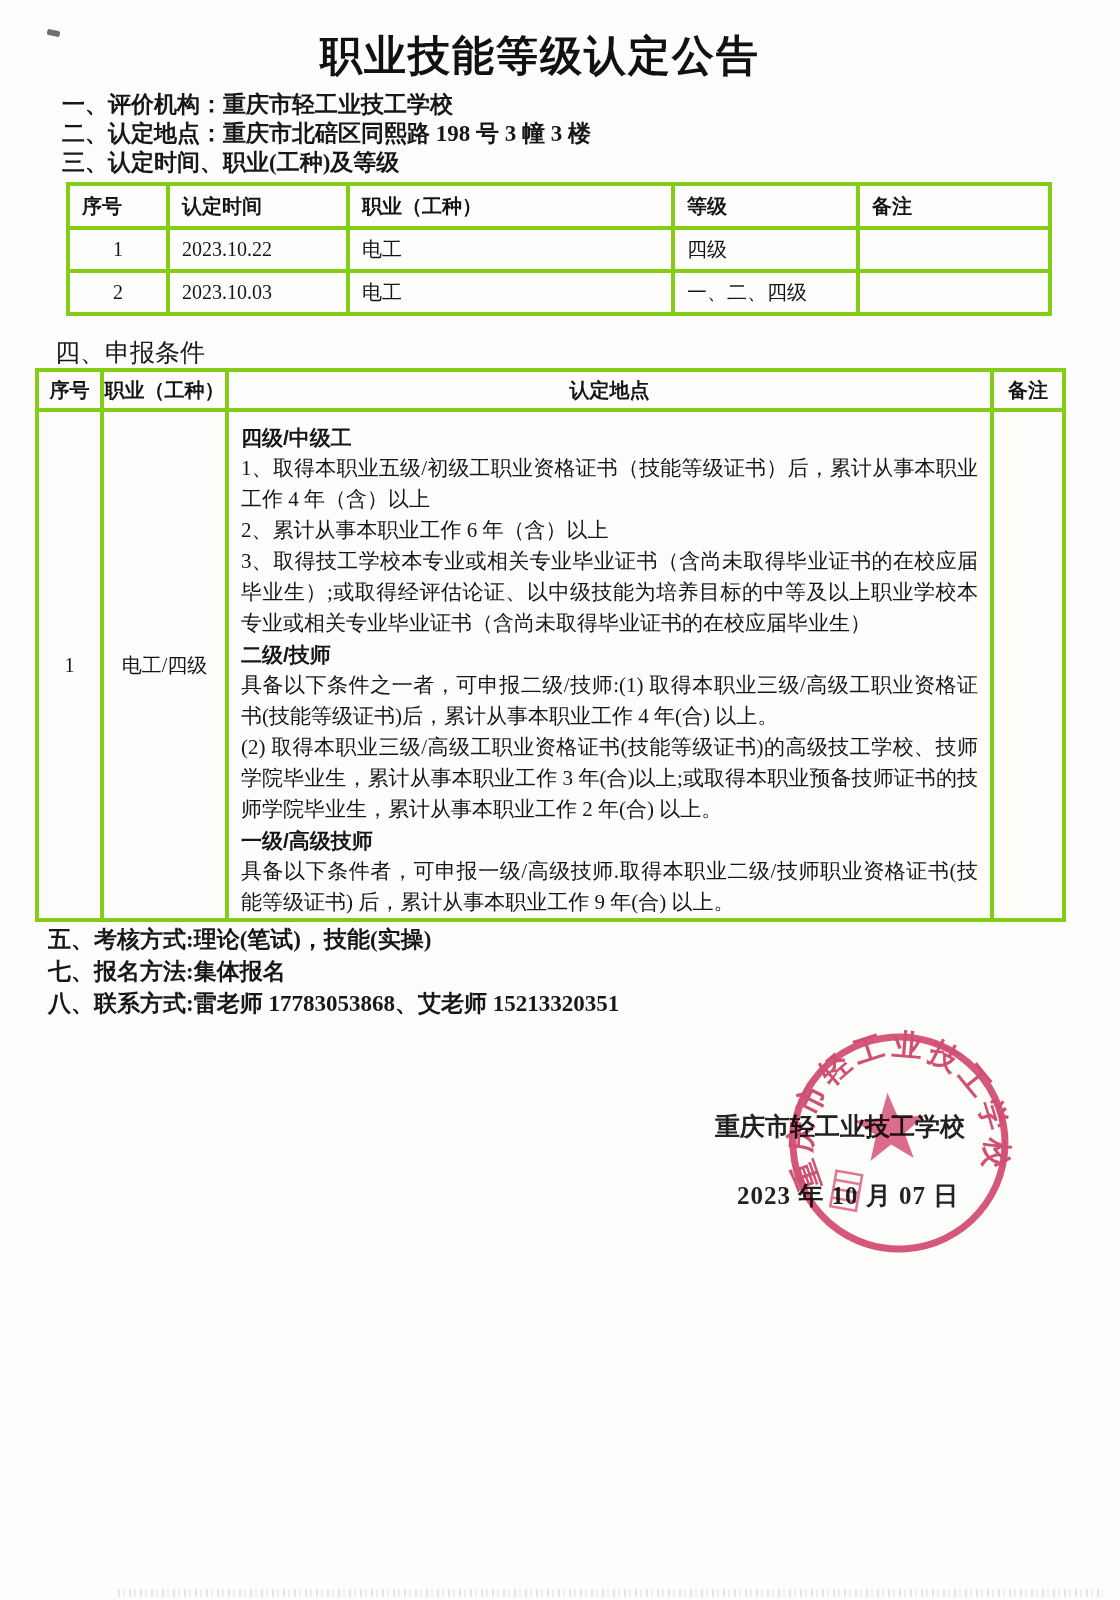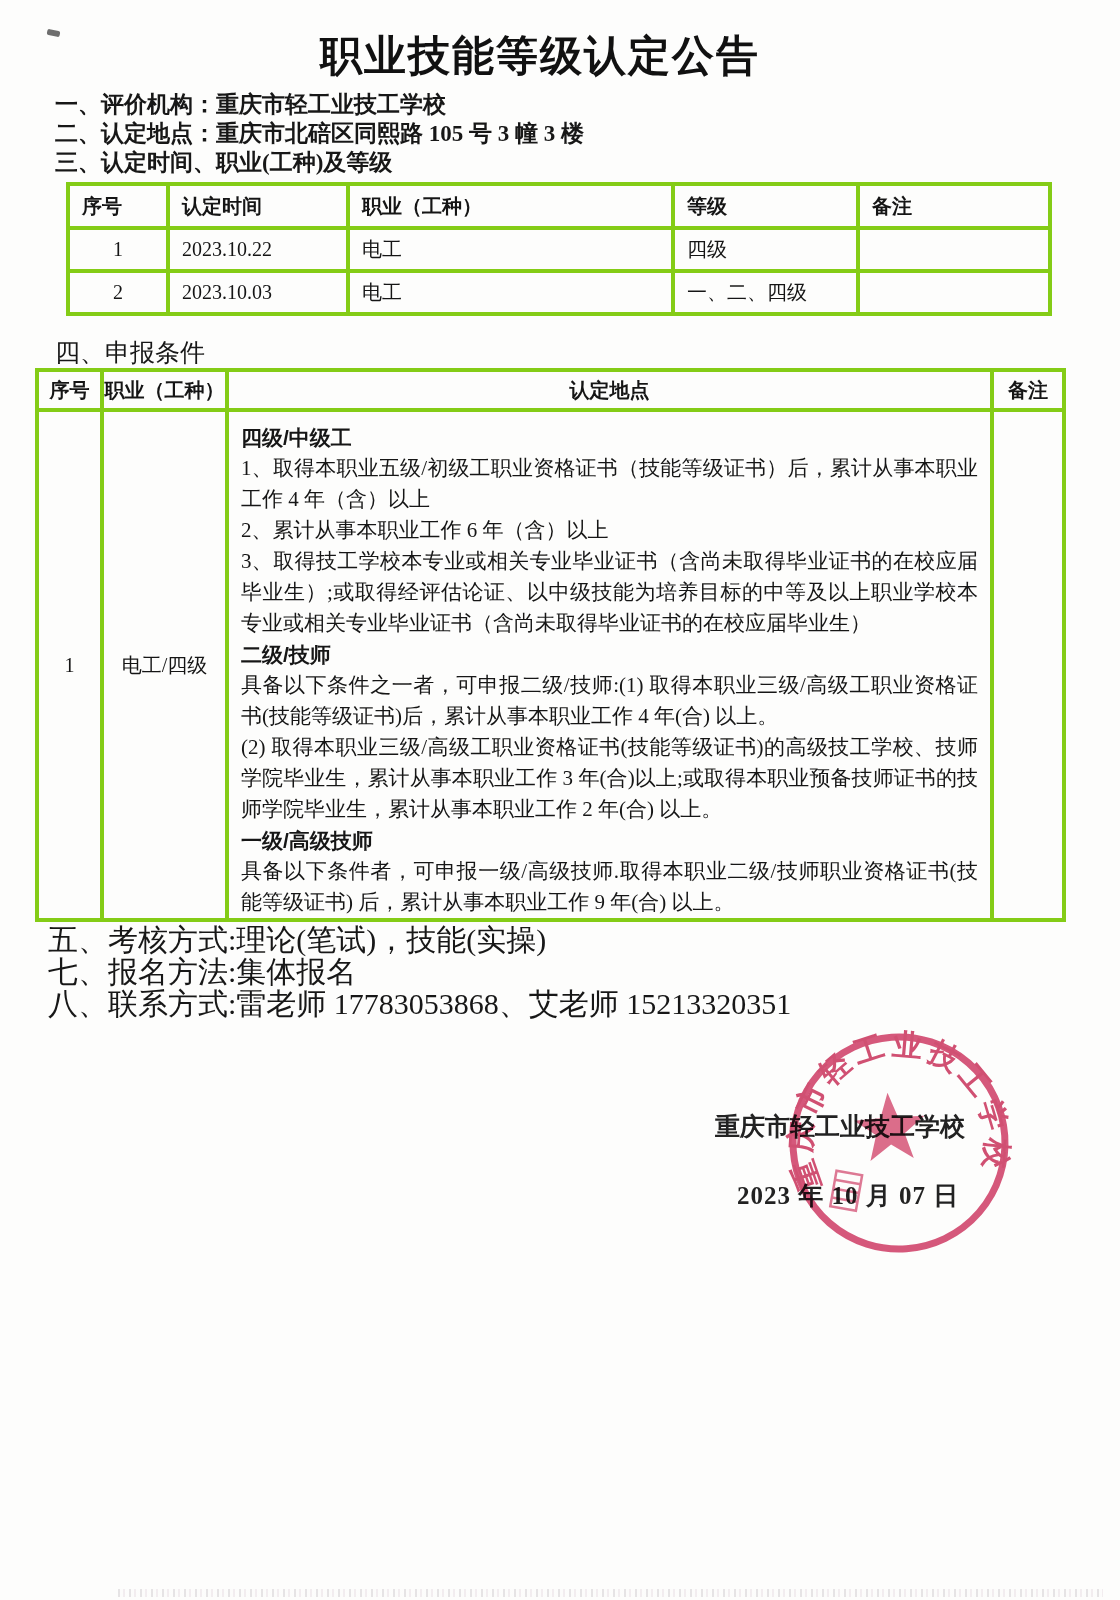--- a/index.html
+++ b/index.html
@@ -9,21 +9,21 @@
     font-family:"Liberation Serif", serif;
   }
   .hei{font-family:"Liberation Sans", sans-serif;}
 
   .doc-title{
     position:absolute; left:0; top:28px; width:1020px;
     text-align:center; font-size:42px; font-weight:700; letter-spacing:2px;
     color:#111;
     margin-left:30px;
   }
-  .intro{position:absolute; left:55px; top:90px; width:1000px;
+  .intro{position:absolute; left:62px; top:90px; width:1000px;
     font-size:23px; font-weight:700; line-height:29px; color:#171717;}
   .intro div{white-space:nowrap;}
 
   table{border-collapse:collapse; table-layout:fixed; position:absolute; background:transparent;}
   td,th{border:4px solid #84cc16; font-weight:400; overflow:hidden;}
 
   
   .t1{left:66px; top:182px; width:982px;}
   .t1 th{height:40px; font-size:20px; font-weight:700; text-align:left; padding:0 0 0 12px; color:#151515;}
   .t1 td{height:39px; font-size:20px; padding:0 0 0 12px; color:#151515;}
@@ -34,21 +34,21 @@
   
   .t2{left:35px; top:368px; width:1027px;}
   .t2 th{height:36px; font-size:20px; font-weight:700; text-align:center; padding:0; color:#151515;}
   .t2 td{vertical-align:middle; font-size:20px; color:#151515;}
   .t2 .cond-cell{vertical-align:top; padding:10px 12px 0 12px;}
   .t2 .c-center{text-align:center;}
   .cond{font-size:21px; line-height:31px; color:#161616; text-align:justify;}
   .cond.subhead{font-weight:700; text-align:left; font-family:"Liberation Sans", sans-serif;}
 
   .bottom{position:absolute; left:48px; top:924px; width:1042px;
-    font-size:30px; font-weight:400; line-height:32px; color:#171717; text-align:justify;}
+    font-size:23px; font-weight:700; line-height:32px; color:#171717; text-align:justify;}
   .bottom .item{margin:0;}
 
   .signature{position:absolute; left:695px; top:1108px; width:290px;
     text-align:center; font-size:25px; font-weight:700; color:#222; line-height:37px;}
   .signature .date-line{padding-left:16px; letter-spacing:1px;margin-top:32px;}
 
   .seal{position:absolute; left:770px; top:1014px; width:258px; height:258px;
     mix-blend-mode:multiply; transform:rotate(-4deg);}
 
   .scan-noise{position:absolute; left:118px; top:1589px; width:985px; height:8px; opacity:.5;
@@ -62,21 +62,21 @@
 <body>
 
 <div class="page">
 
   <div class="scan-speck"></div>
 
   <div class="doc-title hei">职业技能等级认定公告</div>
 
   <div class="intro">
     <div>一、评价机构：重庆市轻工业技工学校</div>
-    <div>二、认定地点：重庆市北碚区同熙路 105 号 3 幢 3 楼</div>
+    <div>二、认定地点：重庆市北碚区同熙路 198 号 3 幢 3 楼</div>
     <div>三、认定时间、职业(工种)及等级</div>
   </div>
 
   <table class="t1">
     <colgroup>
       <col style="width:100px">
         <col style="width:180px">
         <col style="width:325px">
       <col style="width:185px">
         <col style="width:192px">

